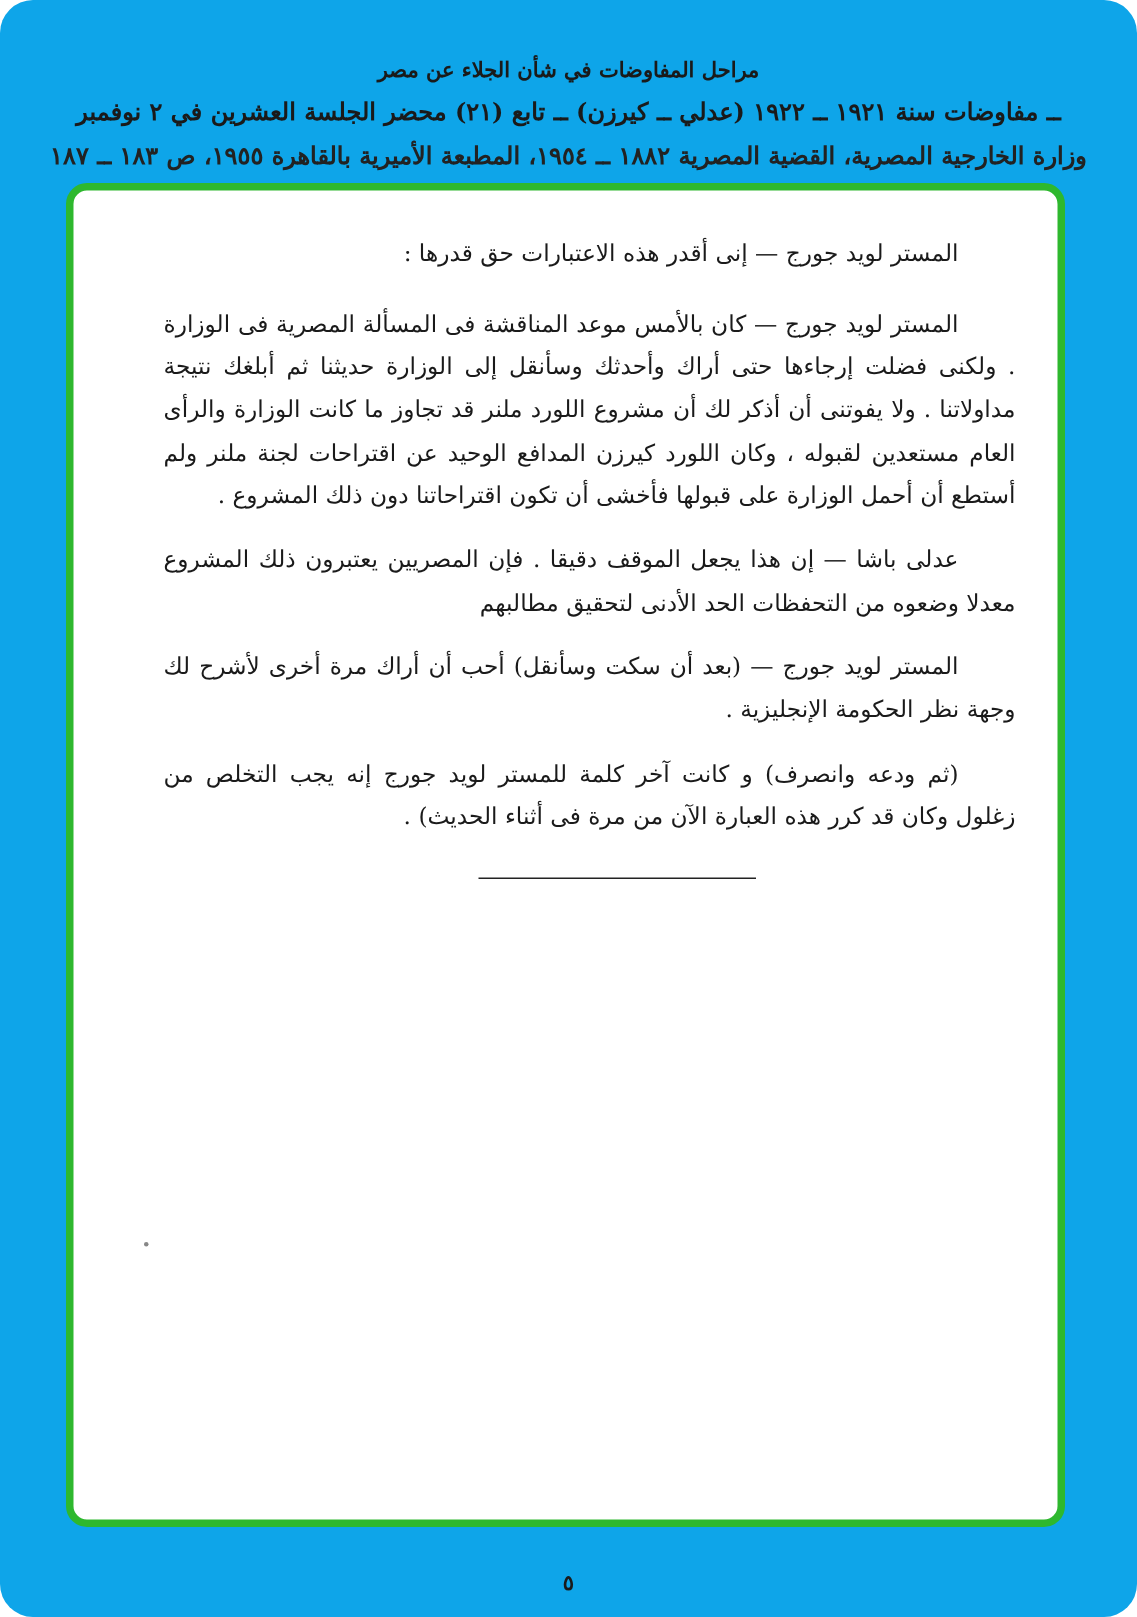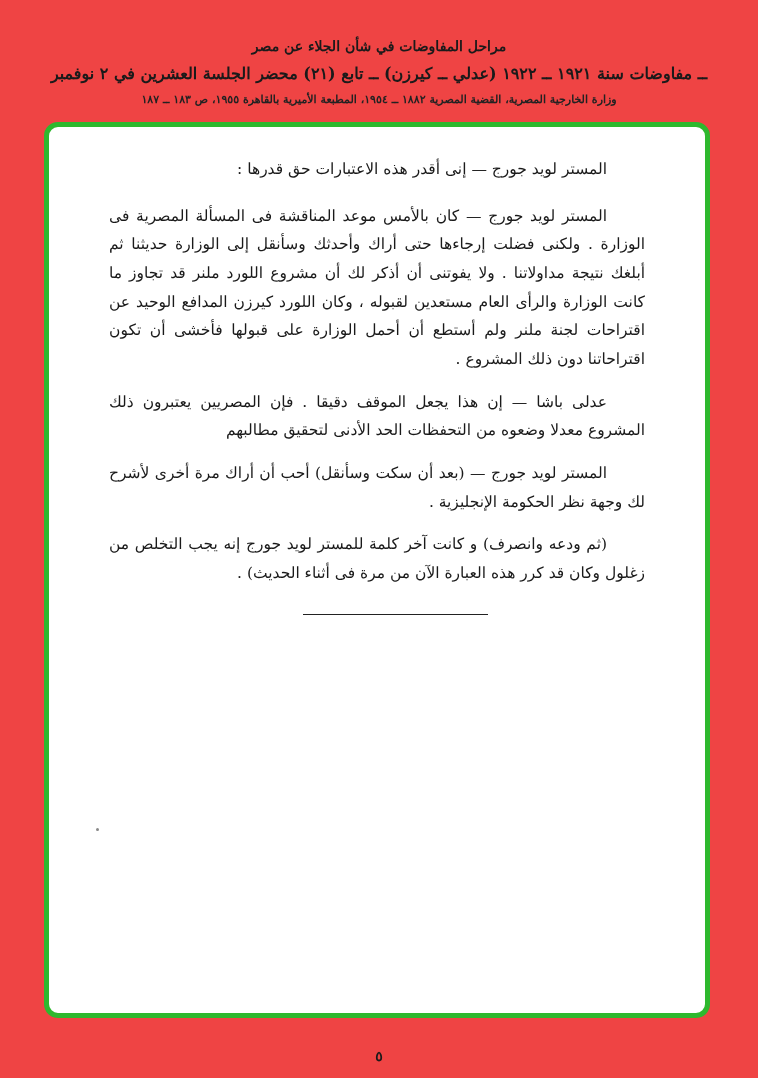--- a/index.html
+++ b/index.html
@@ -5,64 +5,65 @@
   html, body {
     margin: 0;
     padding: 0;
     background: #ffffff;
   }
   .page {
     position: relative;
     width: 758px;
     height: 1078px;
     margin: 0 auto;
-    background: #ef4444;
+    background: #0ea5e9;
     font-family: "DejaVu Serif", "Liberation Serif", serif;
     color: #1a1a1a;
     direction: rtl;
     overflow: hidden;
+    border-radius: 22px;
   }
   .header {
     position: absolute;
     top: 38px;
     left: 0;
     right: 0;
     text-align: center;
   }
   .header-line1 {
     font-size: 14px;
     font-weight: bold;
     margin: 0 0 10px 0;
     letter-spacing: 0.5px;
   }
   .header-line2 {
     font-size: 16px;
     font-weight: bold;
     margin: 0 0 10px 0;
   }
   .header-line3 {
-    font-size: 11px;
+    font-size: 16px;
     font-weight: bold;
     margin: 4px;
     color: #222222;
   }
   .green-frame {
     position: absolute;
     top: 122px;
     left: 44px;
     width: 666px;
     height: 896px;
     border: 5px solid var(--frame-green, #2eb82e);
     border-radius: 14px;
     box-sizing: border-box;
     background: #ffffff;
   }
   .frame-inner {
     position: relative;
-    padding: 28px 60px 0 60px;
+    padding: 28px 28px 0 60px;
     font-size: 15.5px;
     line-height: 1.85;
     text-align: justify;
     text-justify: inter-word;
   }
   .para {
     margin: 0 0 14px 0;
     text-indent: 38px; 
   }
   .para-lead {

